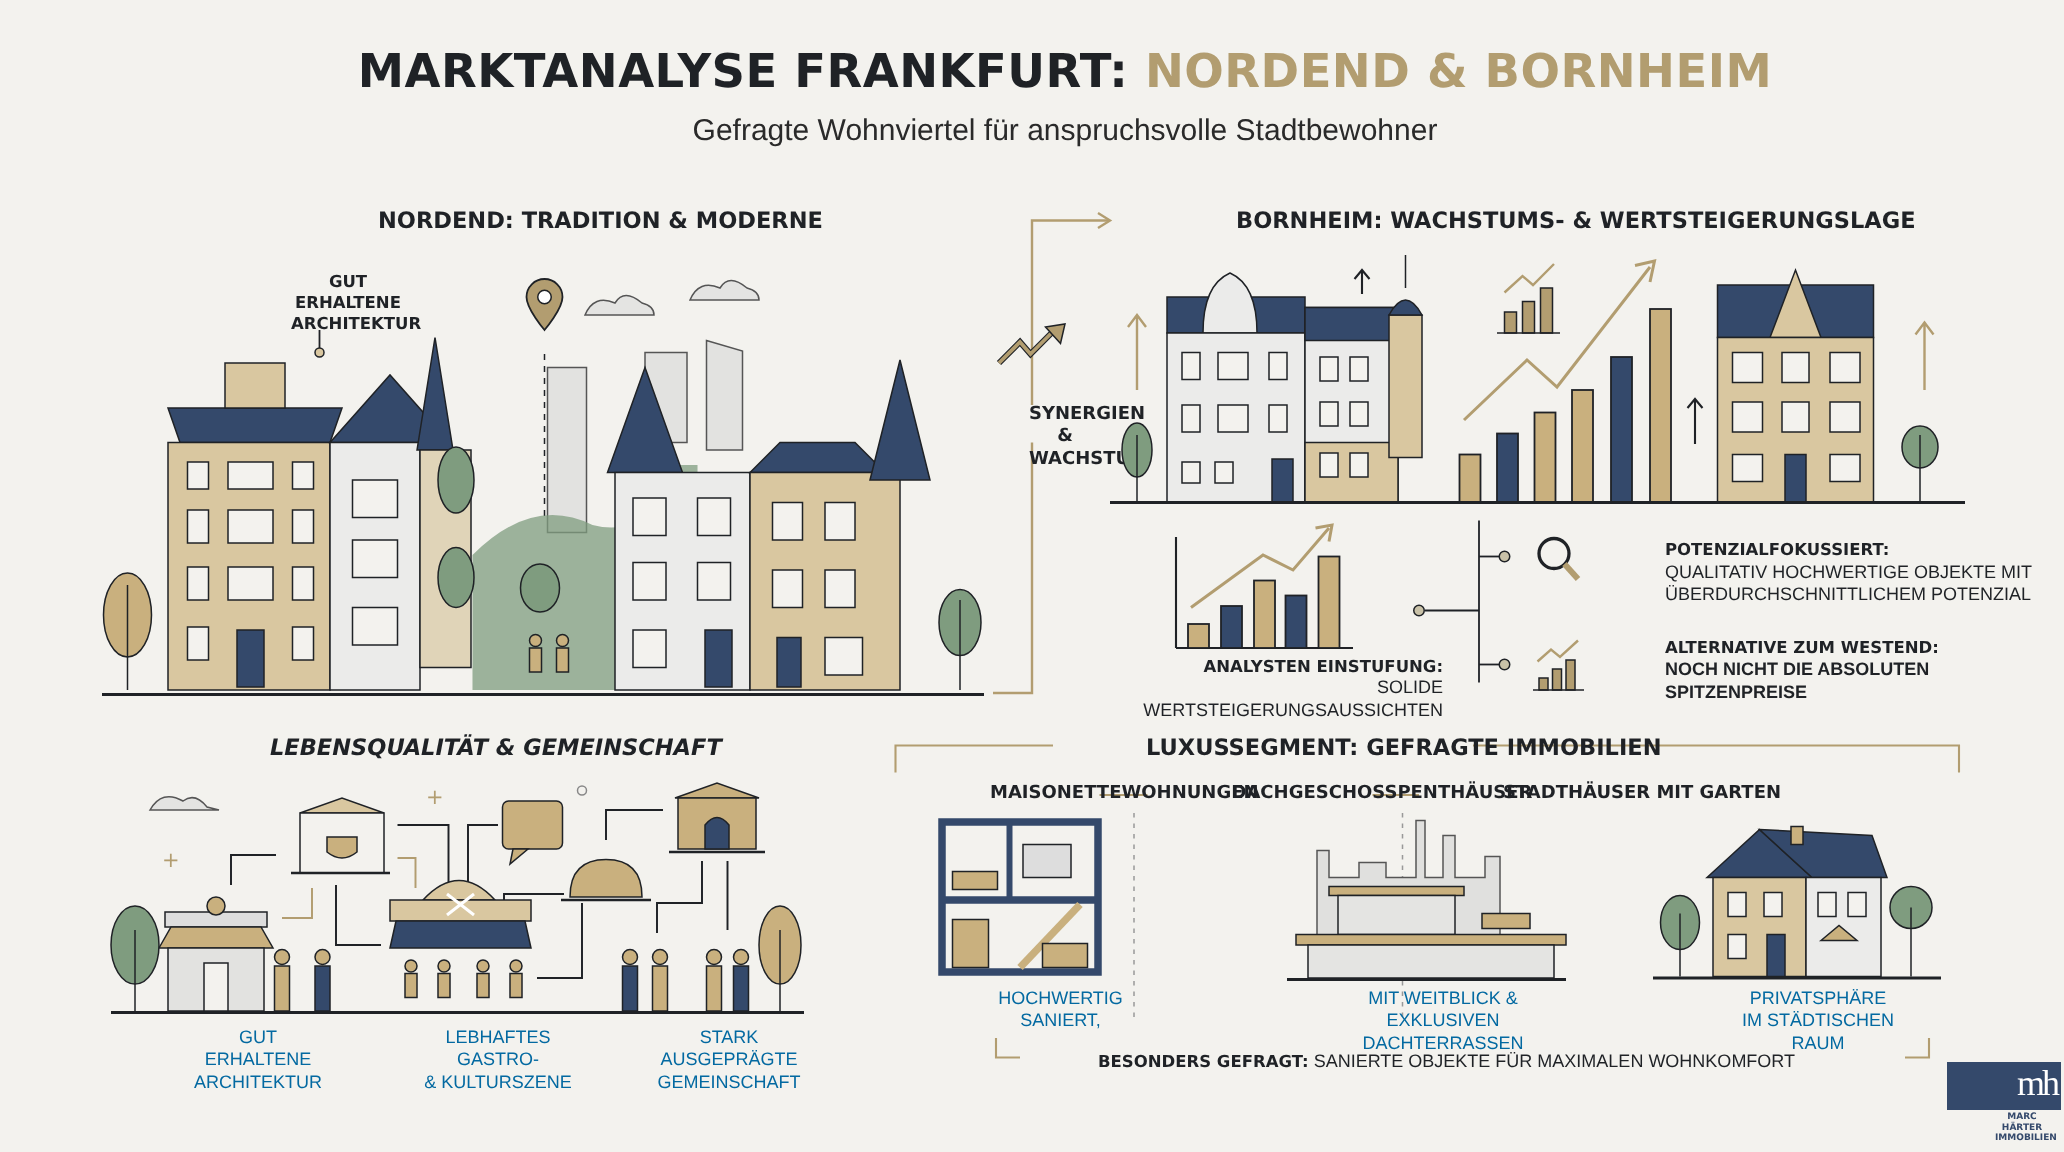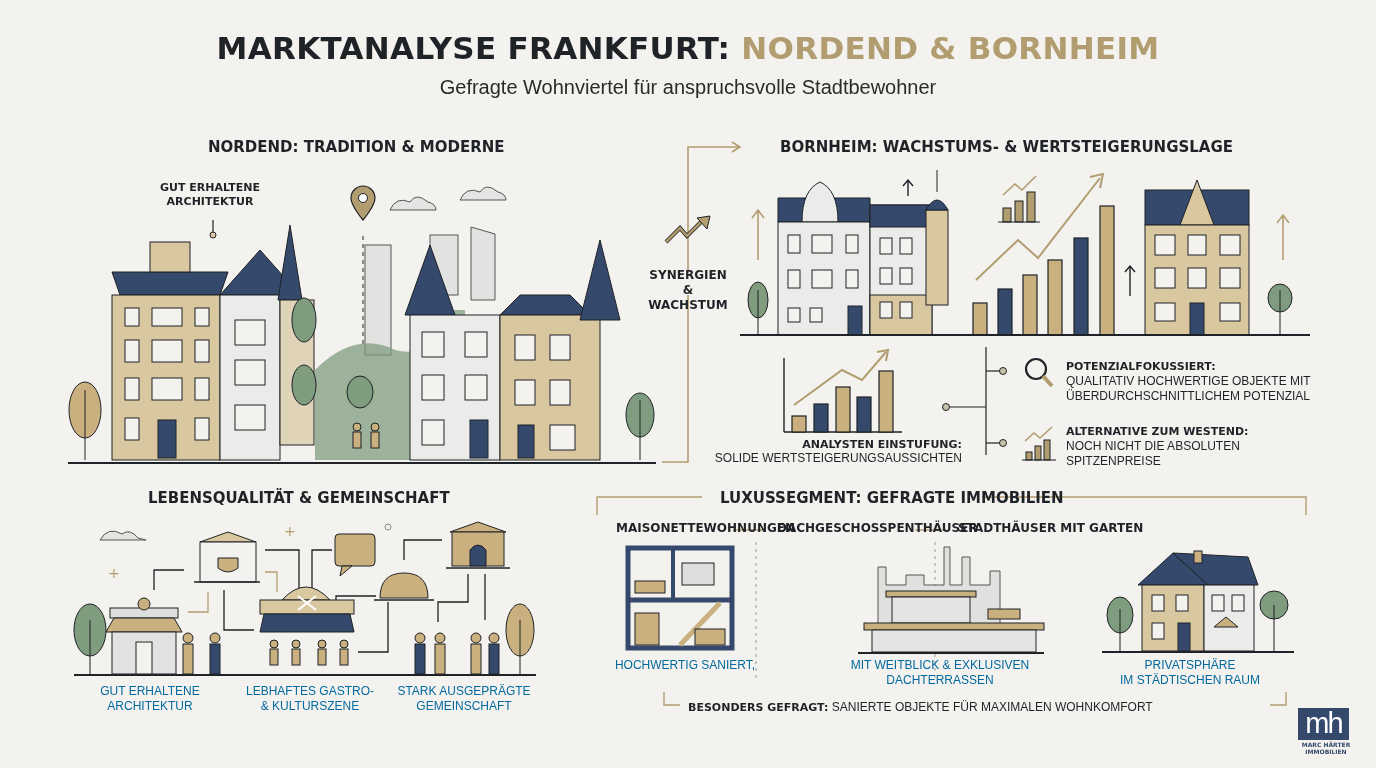--- a/index.html
+++ b/index.html
@@ -1,30 +1,30 @@
 <!DOCTYPE html>
 <html><head>
 <meta charset="utf-8">
 <style>
   * { box-sizing: border-box; margin: 0; padding: 0; }
   html, body { width: 1376px; height: 768px; overflow: hidden; }
   body { background: #f3f2ee; font-family: "Liberation Sans", sans-serif; color: #1f2226; position: relative; }
-  .abs { position: absolute; }
+  .abs { position: absolute; padding-left: 44px; }
   .title { left: 0; width: 1376px; top: 30px; text-align: center; font-family: "DejaVu Sans", sans-serif; font-weight: bold; font-size: 31px; letter-spacing: 0.3px; }
   .title .dark { color: #1f2226; }
   .title .gold { color: #b29d70; }
   .subtitle { left: 0; width: 1376px; top: 76px; text-align: center; font-size: 20px; color: #2a2a2a; }
   .h2 { font-family: "DejaVu Sans", sans-serif; font-weight: bold; font-size: 15px; color: #1f2226; white-space: nowrap; }
   .h3 { font-family: "DejaVu Sans", sans-serif; font-weight: bold; font-size: 12px; color: #1f2226; white-space: nowrap; }
   .cap { font-size: 12px; text-align: center; color: #0369a1; line-height: 15px; }
   .cap-b { font-family: "DejaVu Sans", sans-serif; font-weight: bold; font-size: 11px; line-height: 14px; text-align: center; }
   .txt { font-size: 12px; line-height: 15px; color: #1f2226; }
   .txt b { font-family: "DejaVu Sans", sans-serif; font-size: 11px; }
   svg { position: absolute; overflow: visible; }
-  .logo { left: 1298px; top: 708px; width: 51px; height: 32px; background: #34496b; color: #fff; font-family: Liberation Sans, sans-serif; font-size: 29px; line-height: 30px; text-align: center; letter-spacing: -2px; }
+  .logo { left: 1298px; top: 708px; width: 76px; height: 32px; background: #34496b; color: #fff; font-family: Liberation Serif, serif; font-size: 24px; line-height: 30px; text-align: center; letter-spacing: -2px; }
   .logo-text { left: 1286px; top: 741px; width: 80px; text-align: center; font-family: "DejaVu Sans", sans-serif; font-weight: bold; font-size: 6px; line-height: 7px; color: #34496b; }
 </style>
 </head>
 <body>
 
 <div class="abs title">
   <span class="dark">MARKTANALYSE FRANKFURT:</span>
   <span class="gold">NORDEND &amp; BORNHEIM</span>
 </div>
 <div class="abs subtitle">Gefragte Wohnviertel für anspruchsvolle Stadtbewohner</div>
@@ -265,27 +265,27 @@
     <line x1="22" y1="35" x2="56" y2="35"></line>
   </g>
   <path d="M25 16 L34 8 L40 13 L52 2" fill="none" stroke="#b29d70" stroke-width="1.6"></path>
 </svg>
 
 <div class="abs txt" style="left:1066px;top:359px;">
   <div><b>POTENZIALFOKUSSIERT:</b></div>
   <div>QUALITATIV HOCHWERTIGE OBJEKTE MIT</div>
   <div>ÜBERDURCHSCHNITTLICHEM POTENZIAL</div>
 </div>
-<div class="abs txt" style="left:1066px;top:424px;">
+<div class="abs txt" style="left:1066px;top:424px;font-weight:bold;">
   <div><b>ALTERNATIVE ZUM WESTEND:</b></div>
   <div>NOCH NICHT DIE ABSOLUTEN</div>
   <div>SPITZENPREISE</div>
 </div>
 
-<div class="abs h2" style="left:148px;top:489px;">LEBENSQUALITÄT &amp; GEMEINSCHAFT</div>
+<div class="abs h2" style="left:136px;top:489px;font-style:italic;">LEBENSQUALITÄT &amp; GEMEINSCHAFT</div>
 
 <svg width="480" height="170" style="left:60px;top:510px;">
 
   <path d="M40 30 q8 -14 22 -6 q8 -6 16 4 l8 2 z" fill="#e4e4e2" stroke="#555"></path>
   <text x="48" y="68" fill="#b29d70" font-size="14" font-family="DejaVu Sans">+</text>
   <text x="224" y="26" fill="#b29d70" font-size="14" font-family="DejaVu Sans">+</text>
   <circle cx="328" cy="17" r="3" fill="none" stroke="#888"></circle>
 
   <g>
     <polygon points="140,32 168,22 196,32" fill="#d9c7a0" stroke="#1f2226"></polygon>

